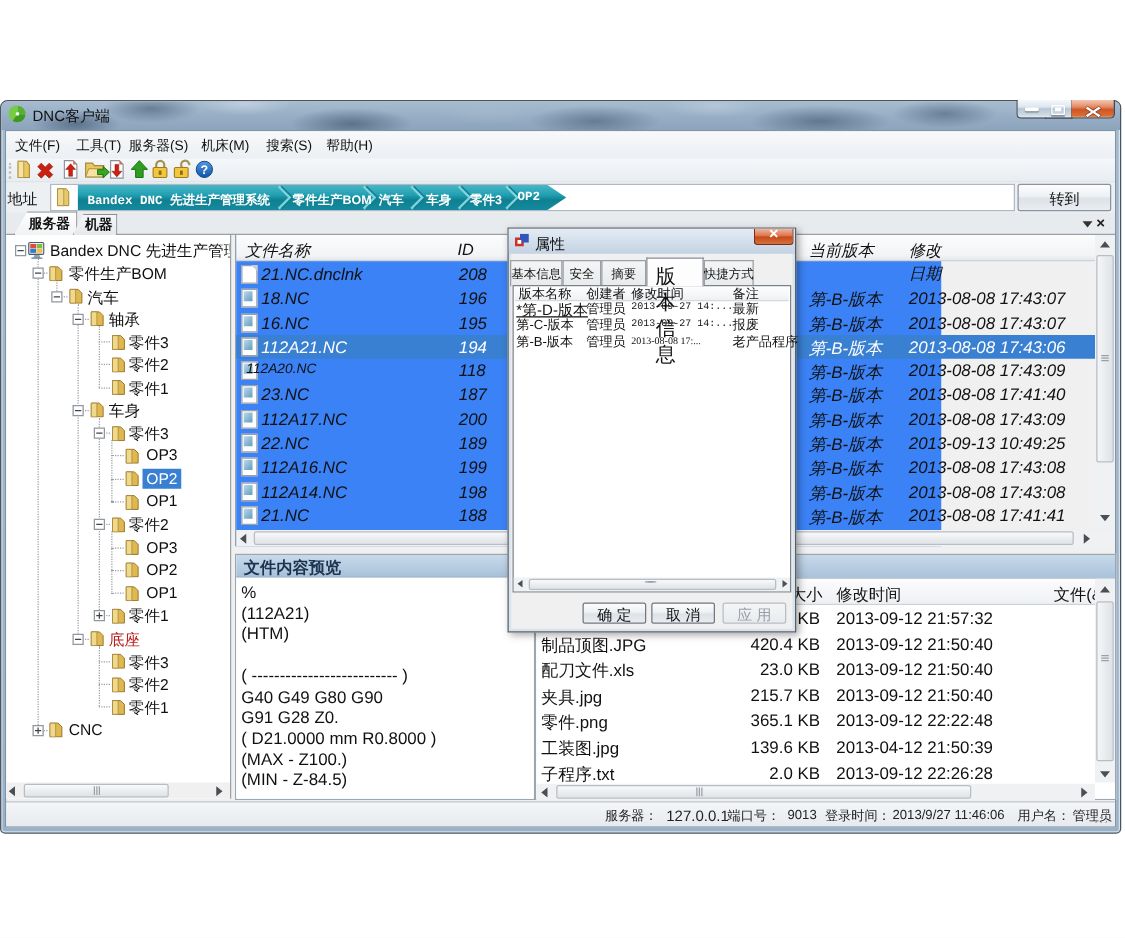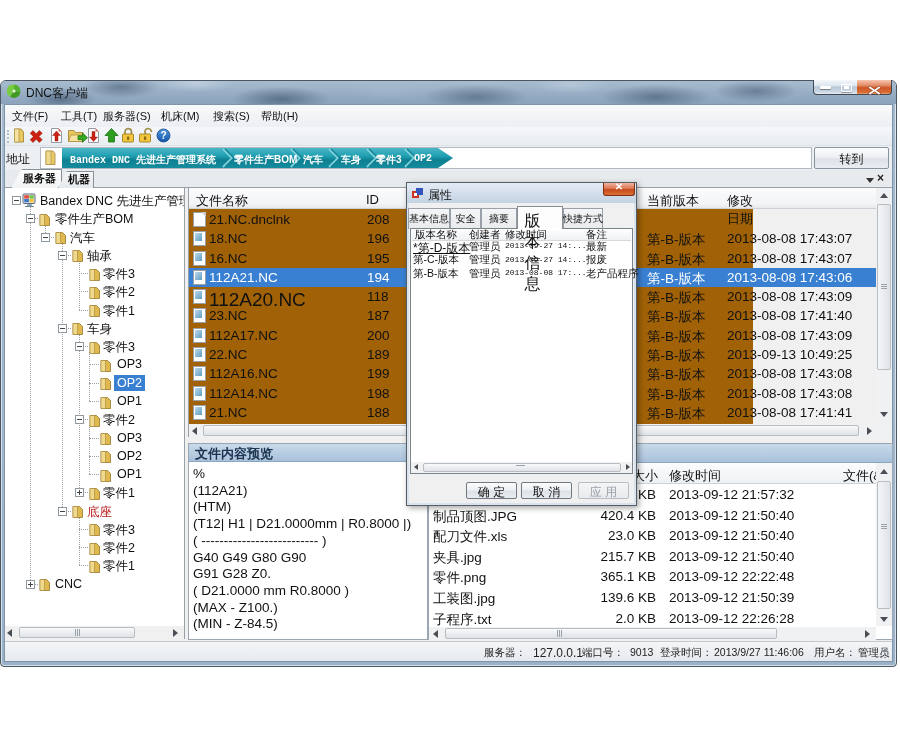--- a/index.html
+++ b/index.html
@@ -279,21 +279,21 @@
           <path d="M1 1.5 h4.5 v11 h-4.5 z" fill="#efd98c" stroke="#a8863a" stroke-width="0.6"></path>
         </svg></div>
 <div class="abs" style="left:50px;top:388.7px;font-size:12.5px;color:#111;white-space:nowrap;">CNC</div>
 <div class="abs" style="left:0px;top:438px;width:179px;height:13px;background:#f0f0f0;"></div>
 <div class="abs" style="left:2px;top:441px;width:0;height:0;border-top:4px solid transparent;border-bottom:4px solid transparent;border-right:5px solid #4a4f55;"></div>
 <div class="abs" style="left:14px;top:439px;width:116px;height:11px;background:linear-gradient(180deg,#f8f9fa,#dfe3e7);border:1px solid #b8bdc3;border-radius:2px;"></div>
 <div class="abs" style="left:168px;top:441px;width:0;height:0;border-top:4px solid transparent;border-bottom:4px solid transparent;border-left:5px solid #4a4f55;"></div>
 <div class="abs" style="left:70px;top:441px;width:1px;height:7px;background:#9aa0a8;box-shadow:2px 0 0 #9aa0a8,4px 0 0 #9aa0a8;"></div>
 </div>
 <div class="abs" style="left:188px;top:188px;width:0px;height:249px;border-left:1px solid #98a0a8;"></div>
-<div class="abs" style="left:189px;top:188px;width:564px;height:249px;background:#a16207;">
+<div class="abs" style="left:189px;top:188px;width:564px;height:249px;background:#3b82f6;font-style:italic;">
 <div class="abs" style="left:0px;top:0px;width:703px;height:21px;background:linear-gradient(180deg,#fcfcfd 0%,#f2f4f6 80%,#e6e9ec 100%);border-bottom:1px solid #cdd2d8;"></div>
 <div class="abs" style="left:7px;top:4px;font-size:13px;color:#111;">文件名称</div>
 <div class="abs" style="left:177px;top:4px;font-size:13px;color:#111;">ID</div>
 <div class="abs" style="left:458px;top:4px;font-size:13px;color:#111;">当前版本</div>
 <div class="abs" style="left:538px;top:4px;font-size:13px;color:#111;">修改日期</div>
 <div class="abs" style="left:4px;top:24px;width:13px;height:15px;background:#fff;border:1px solid #9aa0a8;"></div>
 <div class="abs" style="left:12px;top:24px;width:0;height:0;border-left:5px solid transparent;border-top:5px solid #c8ccd2;"></div>
 <div class="abs" style="left:20px;top:24px;font-size:13.5px;color:#111;white-space:nowrap;">21.NC.dnclnk</div>
 <div class="abs" style="left:178px;top:24px;font-size:13.5px;color:#111;">208</div>
 <div class="abs" style="left:4px;top:43px;width:13px;height:15px;background:#fdfdfd;border:1px solid #9aa0a8;"></div>
@@ -310,21 +310,21 @@
 <div class="abs" style="left:538px;top:63px;font-size:13.5px;color:#111;white-space:nowrap;">2013-08-08 17:43:07</div>
 <div class="abs" style="left:0px;top:79.9px;width:687px;height:19.3px;background:#3a80d2;"></div>
 <div class="abs" style="left:4px;top:82px;width:13px;height:15px;background:#fdfdfd;border:1px solid #9aa0a8;"></div>
 <div class="abs" style="left:6px;top:84px;width:7px;height:8px;background:linear-gradient(135deg,#bcd8ea,#5f9ec0);"></div>
 <div class="abs" style="left:20px;top:82px;font-size:13.5px;color:#fff;white-space:nowrap;">112A21.NC</div>
 <div class="abs" style="left:178px;top:82px;font-size:13.5px;color:#fff;">194</div>
 <div class="abs" style="left:458px;top:82px;font-size:13.5px;color:#fff;">第-B-版本</div>
 <div class="abs" style="left:538px;top:82px;font-size:13.5px;color:#fff;white-space:nowrap;">2013-08-08 17:43:06</div>
 <div class="abs" style="left:4px;top:101px;width:13px;height:15px;background:#fdfdfd;border:1px solid #9aa0a8;"></div>
 <div class="abs" style="left:6px;top:103px;width:7px;height:8px;background:linear-gradient(135deg,#bcd8ea,#5f9ec0);"></div>
-<div class="abs" style="left:20px;top:101px;font-size:19px;color:#111;white-space:nowrap;">112A20.NC</div>
+<div class="abs" style="left:8px;top:101px;font-size:11px;color:#111;white-space:nowrap;">112A20.NC</div>
 <div class="abs" style="left:178px;top:101px;font-size:13.5px;color:#111;">118</div>
 <div class="abs" style="left:458px;top:101px;font-size:13.5px;color:#111;">第-B-版本</div>
 <div class="abs" style="left:538px;top:101px;font-size:13.5px;color:#111;white-space:nowrap;">2013-08-08 17:43:09</div>
 <div class="abs" style="left:4px;top:120px;width:13px;height:15px;background:#fdfdfd;border:1px solid #9aa0a8;"></div>
 <div class="abs" style="left:6px;top:122px;width:7px;height:8px;background:linear-gradient(135deg,#bcd8ea,#5f9ec0);"></div>
 <div class="abs" style="left:20px;top:120px;font-size:13.5px;color:#111;white-space:nowrap;">23.NC</div>
 <div class="abs" style="left:178px;top:120px;font-size:13.5px;color:#111;">187</div>
 <div class="abs" style="left:458px;top:120px;font-size:13.5px;color:#111;">第-B-版本</div>
 <div class="abs" style="left:538px;top:120px;font-size:13.5px;color:#111;white-space:nowrap;">2013-08-08 17:41:40</div>
 <div class="abs" style="left:4px;top:140px;width:13px;height:15px;background:#fdfdfd;border:1px solid #9aa0a8;"></div>
@@ -368,21 +368,20 @@
 <div class="abs" style="left:678px;top:239px;width:0;height:0;border-top:4px solid transparent;border-bottom:4px solid transparent;border-left:5px solid #4a4f55;"></div>
 <div class="abs" style="left:330px;top:239px;width:1px;height:7px;background:#9aa0a8;box-shadow:2px 0 0 #9aa0a8,4px 0 0 #9aa0a8;"></div>
 </div>
 <div class="abs" style="left:188px;top:443px;width:240px;height:197px;border:1px solid #9aa6b2;background:#fff;"></div>
 <div class="abs" style="left:189px;top:444px;width:238px;height:195px;background:#fff;">
 <div class="abs" style="left:0px;top:0px;width:238px;height:18px;background:linear-gradient(180deg,#c9daea 0%,#a9c2da 100%);border-bottom:1px solid #8ca6c0;"></div>
 <div class="abs" style="left:6px;top:1px;font-size:13px;font-weight:bold;color:#1c3450;">文件内容预览</div>
 <div class="abs" style="left:4px;top:22.0px;font-size:13.5px;color:#111;white-space:nowrap;">%</div>
 <div class="abs" style="left:4px;top:38.7px;font-size:13.5px;color:#111;white-space:nowrap;">(112A21)</div>
 <div class="abs" style="left:4px;top:55.4px;font-size:13.5px;color:#111;white-space:nowrap;">(HTM)</div>
-<div class="abs" style="left:4px;top:72.1px;font-size:13.5px;color:#111;white-space:nowrap;">(T12| H1 | D21.0000mm | R0.8000 |)</div>
 <div class="abs" style="left:4px;top:88.8px;font-size:13.5px;color:#111;white-space:nowrap;">( -------------------------- )</div>
 <div class="abs" style="left:4px;top:105.5px;font-size:13.5px;color:#111;white-space:nowrap;">G40 G49 G80 G90</div>
 <div class="abs" style="left:4px;top:122.2px;font-size:13.5px;color:#111;white-space:nowrap;">G91 G28 Z0.</div>
 <div class="abs" style="left:4px;top:138.9px;font-size:13.5px;color:#111;white-space:nowrap;">( D21.0000 mm R0.8000 )</div>
 <div class="abs" style="left:4px;top:155.6px;font-size:13.5px;color:#111;white-space:nowrap;">(MAX - Z100.)</div>
 <div class="abs" style="left:4px;top:172.3px;font-size:13.5px;color:#111;white-space:nowrap;">(MIN - Z-84.5)</div>
 </div>
 <div class="abs" style="left:428px;top:443px;width:465px;height:197px;border:1px solid #9aa6b2;background:#fff;"></div>
 <div class="abs" style="left:429px;top:444px;width:463px;height:195px;background:#fff;">
 <div class="abs" style="left:0px;top:0px;width:463px;height:19px;background:linear-gradient(180deg,#c8d9ea 0%,#a9c2da 100%);border-bottom:1px solid #8ca6c0;"></div>
@@ -400,21 +399,21 @@
 <div class="abs" style="left:130px;top:84px;width:97px;text-align:right;font-size:13.5px;color:#111;">23.0 KB</div>
 <div class="abs" style="left:240px;top:84px;font-size:13.5px;color:#111;white-space:nowrap;">2013-09-12 21:50:40</div>
 <div class="abs" style="left:4px;top:105px;font-size:13.5px;color:#111;white-space:nowrap;">夹具.jpg</div>
 <div class="abs" style="left:130px;top:105px;width:97px;text-align:right;font-size:13.5px;color:#111;">215.7 KB</div>
 <div class="abs" style="left:240px;top:105px;font-size:13.5px;color:#111;white-space:nowrap;">2013-09-12 21:50:40</div>
 <div class="abs" style="left:4px;top:125px;font-size:13.5px;color:#111;white-space:nowrap;">零件.png</div>
 <div class="abs" style="left:130px;top:125px;width:97px;text-align:right;font-size:13.5px;color:#111;">365.1 KB</div>
 <div class="abs" style="left:240px;top:125px;font-size:13.5px;color:#111;white-space:nowrap;">2013-09-12 22:22:48</div>
 <div class="abs" style="left:4px;top:146px;font-size:13.5px;color:#111;white-space:nowrap;">工装图.jpg</div>
 <div class="abs" style="left:130px;top:146px;width:97px;text-align:right;font-size:13.5px;color:#111;">139.6 KB</div>
-<div class="abs" style="left:240px;top:146px;font-size:13.5px;color:#111;white-space:nowrap;">2013-09-12 21:50:39</div>
+<div class="abs" style="left:240px;top:146px;font-size:13.5px;color:#111;white-space:nowrap;">2013-04-12 21:50:39</div>
 <div class="abs" style="left:4px;top:167px;font-size:13.5px;color:#111;white-space:nowrap;">子程序.txt</div>
 <div class="abs" style="left:130px;top:167px;width:97px;text-align:right;font-size:13.5px;color:#111;">2.0 KB</div>
 <div class="abs" style="left:240px;top:167px;font-size:13.5px;color:#111;white-space:nowrap;">2013-09-12 22:26:28</div>
 <div class="abs" style="left:447px;top:19px;width:16px;height:163px;background:#f0f1f3;"></div>
 <div class="abs" style="left:451px;top:25px;width:0;height:0;border-left:4px solid transparent;border-right:4px solid transparent;border-bottom:5px solid #4a4f55;"></div>
 <div class="abs" style="left:448px;top:37px;width:14px;height:128px;background:linear-gradient(90deg,#f4f5f7,#dfe3e7);border:1px solid #b8bdc3;border-radius:2px;"></div>
 <div class="abs" style="left:452px;top:80px;width:6px;height:1px;background:#9aa0a8;box-shadow:0 2px 0 #9aa0a8,0 4px 0 #9aa0a8;"></div>
 <div class="abs" style="left:451px;top:173px;width:0;height:0;border-left:4px solid transparent;border-right:4px solid transparent;border-top:5px solid #4a4f55;"></div>
 <div class="abs" style="left:0px;top:183px;width:447px;height:13px;background:#f0f1f3;"></div>
 <div class="abs" style="left:4px;top:186px;width:0;height:0;border-top:4px solid transparent;border-bottom:4px solid transparent;border-right:5px solid #4a4f55;"></div>
@@ -461,21 +460,21 @@
 <div class="abs" style="left:413px;top:239.5px;font-size:12px;color:#111;white-space:nowrap;z-index:4;text-decoration:underline;">*第-D-版本</div>
 <div class="abs" style="left:469px;top:239.5px;font-size:10.5px;color:#111;z-index:4;">管理员</div>
 <div class="abs" style="left:505px;top:241.0px;font-size:8px;font-family:'Liberation Mono',monospace;color:#111;white-space:nowrap;z-index:4;">2013-09-27 14:...</div>
 <div class="abs" style="left:586px;top:239.5px;font-size:10.5px;color:#111;white-space:nowrap;z-index:4;">最新</div>
 <div class="abs" style="left:413px;top:253.1px;font-size:10.5px;color:#111;white-space:nowrap;z-index:4;">第-C-版本</div>
 <div class="abs" style="left:469px;top:253.1px;font-size:10.5px;color:#111;z-index:4;">管理员</div>
 <div class="abs" style="left:505px;top:254.6px;font-size:8px;font-family:'Liberation Mono',monospace;color:#111;white-space:nowrap;z-index:4;">2013-09-27 14:...</div>
 <div class="abs" style="left:586px;top:253.1px;font-size:10.5px;color:#111;white-space:nowrap;z-index:4;">报废</div>
 <div class="abs" style="left:413px;top:266.7px;font-size:10.5px;color:#111;white-space:nowrap;z-index:4;">第-B-版本</div>
 <div class="abs" style="left:469px;top:266.7px;font-size:10.5px;color:#111;z-index:4;">管理员</div>
-<div class="abs" style="left:505px;top:268.2px;font-size:8px;font-family:Liberation Mono, monospace;color:#111;white-space:nowrap;z-index:4;">2013-08-08 17:...</div>
+<div class="abs" style="left:505px;top:268.2px;font-size:8px;font-family:Liberation Serif, serif;color:#111;white-space:nowrap;z-index:4;">2013-08-08 17:...</div>
 <div class="abs" style="left:586px;top:266.7px;font-size:10.5px;color:#111;white-space:nowrap;z-index:4;">老产品程序</div>
 <div class="abs" style="left:411px;top:462px;width:221px;height:11px;background:#f0f1f3;z-index:3;"></div>
 <div class="abs" style="left:414px;top:464px;width:0;height:0;border-top:3.5px solid transparent;border-bottom:3.5px solid transparent;border-right:4.5px solid #4a4f55;z-index:4;"></div>
 <div class="abs" style="left:423px;top:463px;width:198px;height:9px;background:linear-gradient(180deg,#f8f9fa,#dfe3e7);border:1px solid #b8bdc3;border-radius:2px;z-index:4;"></div>
 <div class="abs" style="left:516px;top:465px;width:5px;height:1px;background:#9aa0a8;box-shadow:2px 0 0 #9aa0a8,4px 0 0 #9aa0a8;z-index:5;"></div>
 <div class="abs" style="left:626px;top:464px;width:0;height:0;border-top:3.5px solid transparent;border-bottom:3.5px solid transparent;border-left:4.5px solid #4a4f55;z-index:4;"></div>
 <div class="abs" style="left:466px;top:482px;width:51px;height:17px;background:linear-gradient(180deg,#fbfcfd 0%,#eef1f4 45%,#dde2e8 55%,#e9edf1 100%);border:1px solid #707880;border-radius:2px;z-index:3;"></div>
 <div class="abs" style="left:466px;top:484px;width:51px;text-align:center;font-size:12px;color:#111;z-index:4;">确 定</div>
 <div class="abs" style="left:521px;top:482px;width:51px;height:17px;background:linear-gradient(180deg,#fbfcfd 0%,#eef1f4 45%,#dde2e8 55%,#e9edf1 100%);border:1px solid #707880;border-radius:2px;z-index:3;"></div>
 <div class="abs" style="left:521px;top:484px;width:51px;text-align:center;font-size:12px;color:#111;z-index:4;">取 消</div>

